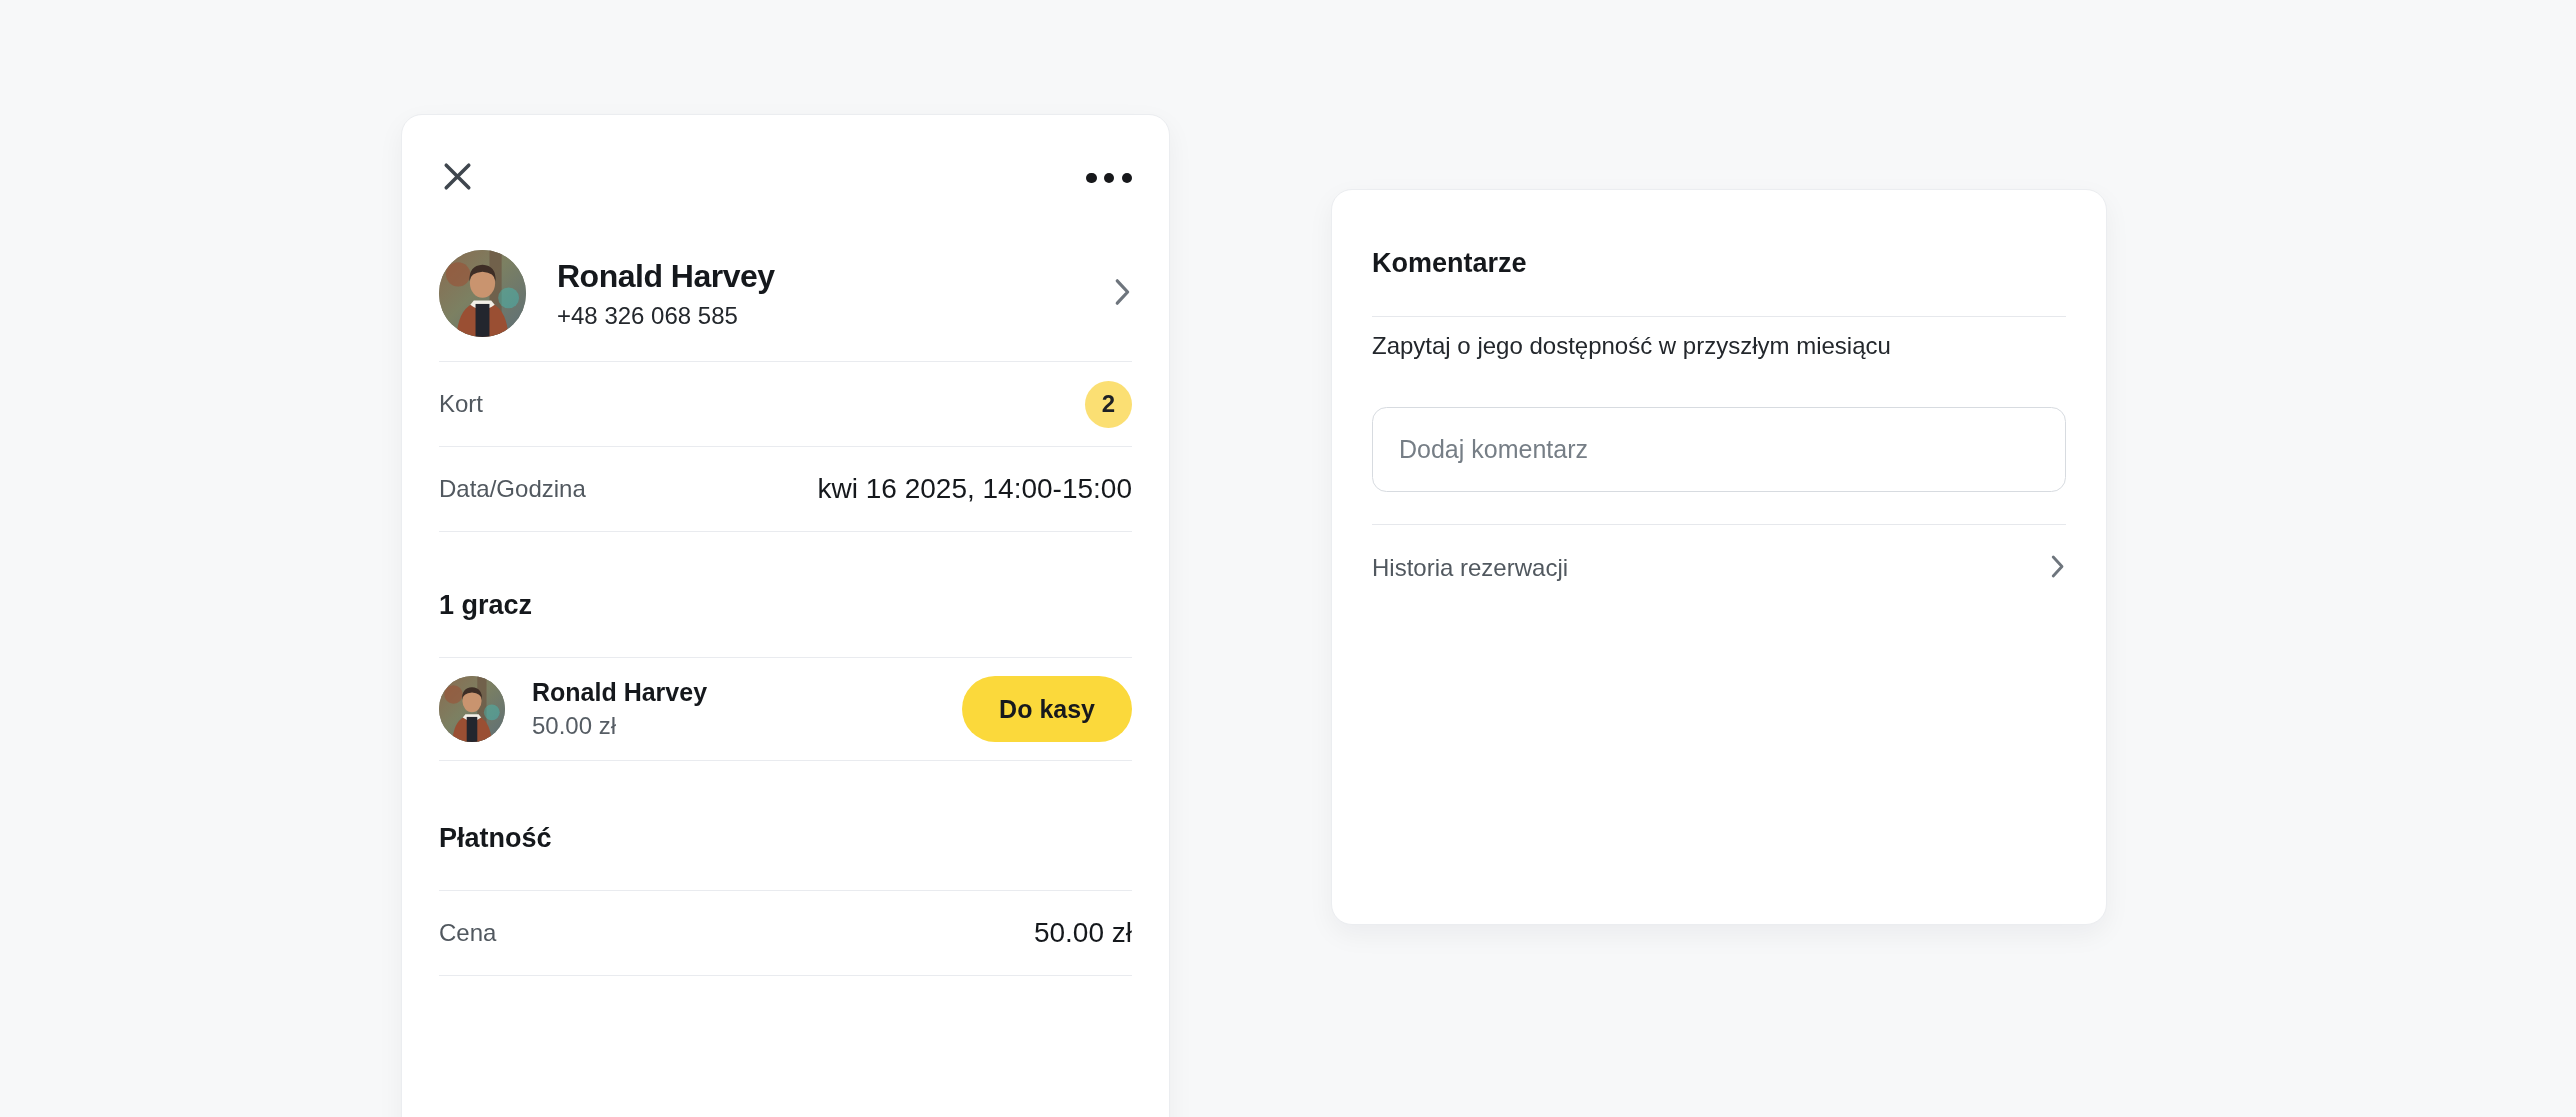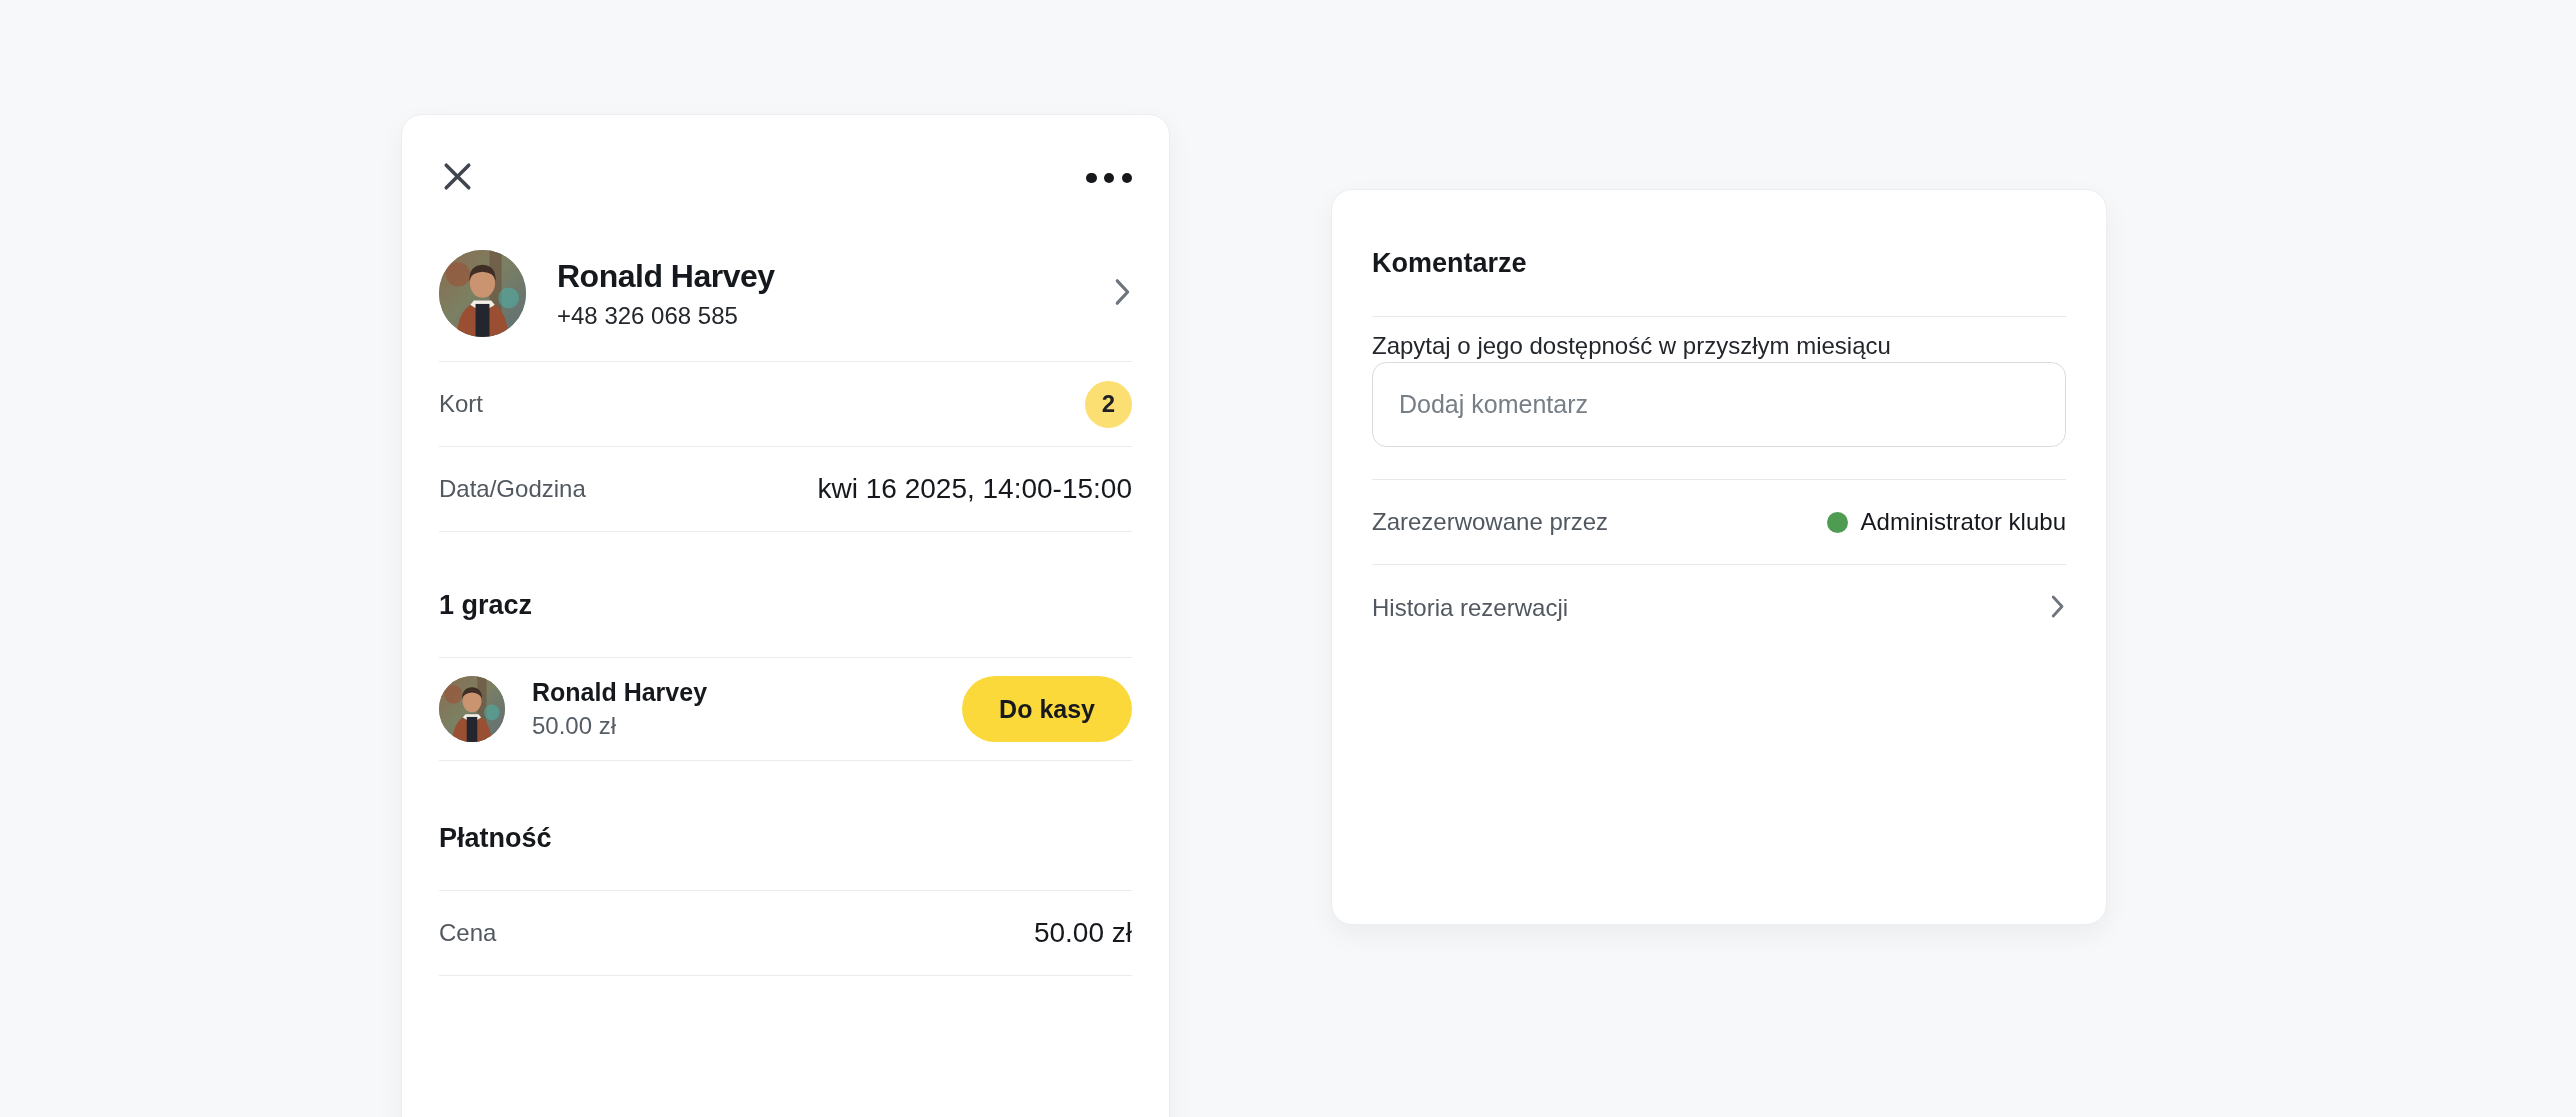--- a/index.html
+++ b/index.html
@@ -103,20 +103,21 @@
   .comment-meta{
     margin-top:34px;
     display:flex;align-items:center;gap:9.7px;
     font-size:24px;
   }
   .comment-author{font-weight:700;color:var(--ink);}
   .comment-sep,.comment-time{color:#565D64;}
   .comment-actions{margin-left:auto;display:flex;align-items:center;gap:42px;}
   .comment-text{margin-top:13px;font-size:24px;color:#23272C;line-height:1.35;}
   .comment-input{
+    margin-top:45px;
     width:100%;height:85px;
     border:1.6px solid #D7DBE0;border-radius:14.5px;
     padding:0 26px;
     font-family:inherit;font-size:25px;color:var(--ink);
     outline:none;background:#fff;
   }
   .comment-input::placeholder{color:#767E86;}
   .details-title{margin-top:52px;}
   .details-divider{margin-top:32px;border-top:1.6px solid #E6E8EC;}
   .detail-row{
@@ -239,27 +240,20 @@
 
   <h2 class="section-title comments-title">Komentarze</h2>
   <div class="comments-divider"></div>
 
   <div class="comment-text">Zapytaj o jego dostępność w przyszłym miesiącu</div>
 
   <input type="text" class="comment-input" placeholder="Dodaj komentarz" style="">
 
   <div class="details-divider"></div>
 
-  <div class="detail-row bordered">
-    <span class="row-label">Zarezerwowane przez</span>
-    <span class="detail-value">
-      <i class="status-dot"></i>
-      <span>Administrator klubu</span>
-    </span>
-  </div>
 
   <div class="detail-row link-row">
     <span class="row-label">Historia rezerwacji</span>
     <span>
       <svg width="16" height="27" viewBox="0 0 20 34">
           <path d="M4 5 L15 17 L4 29" stroke="#6E757D" stroke-width="3.6" stroke-linecap="round" stroke-linejoin="round" fill="none"></path>
         </svg>
     </span>
   </div>
 

